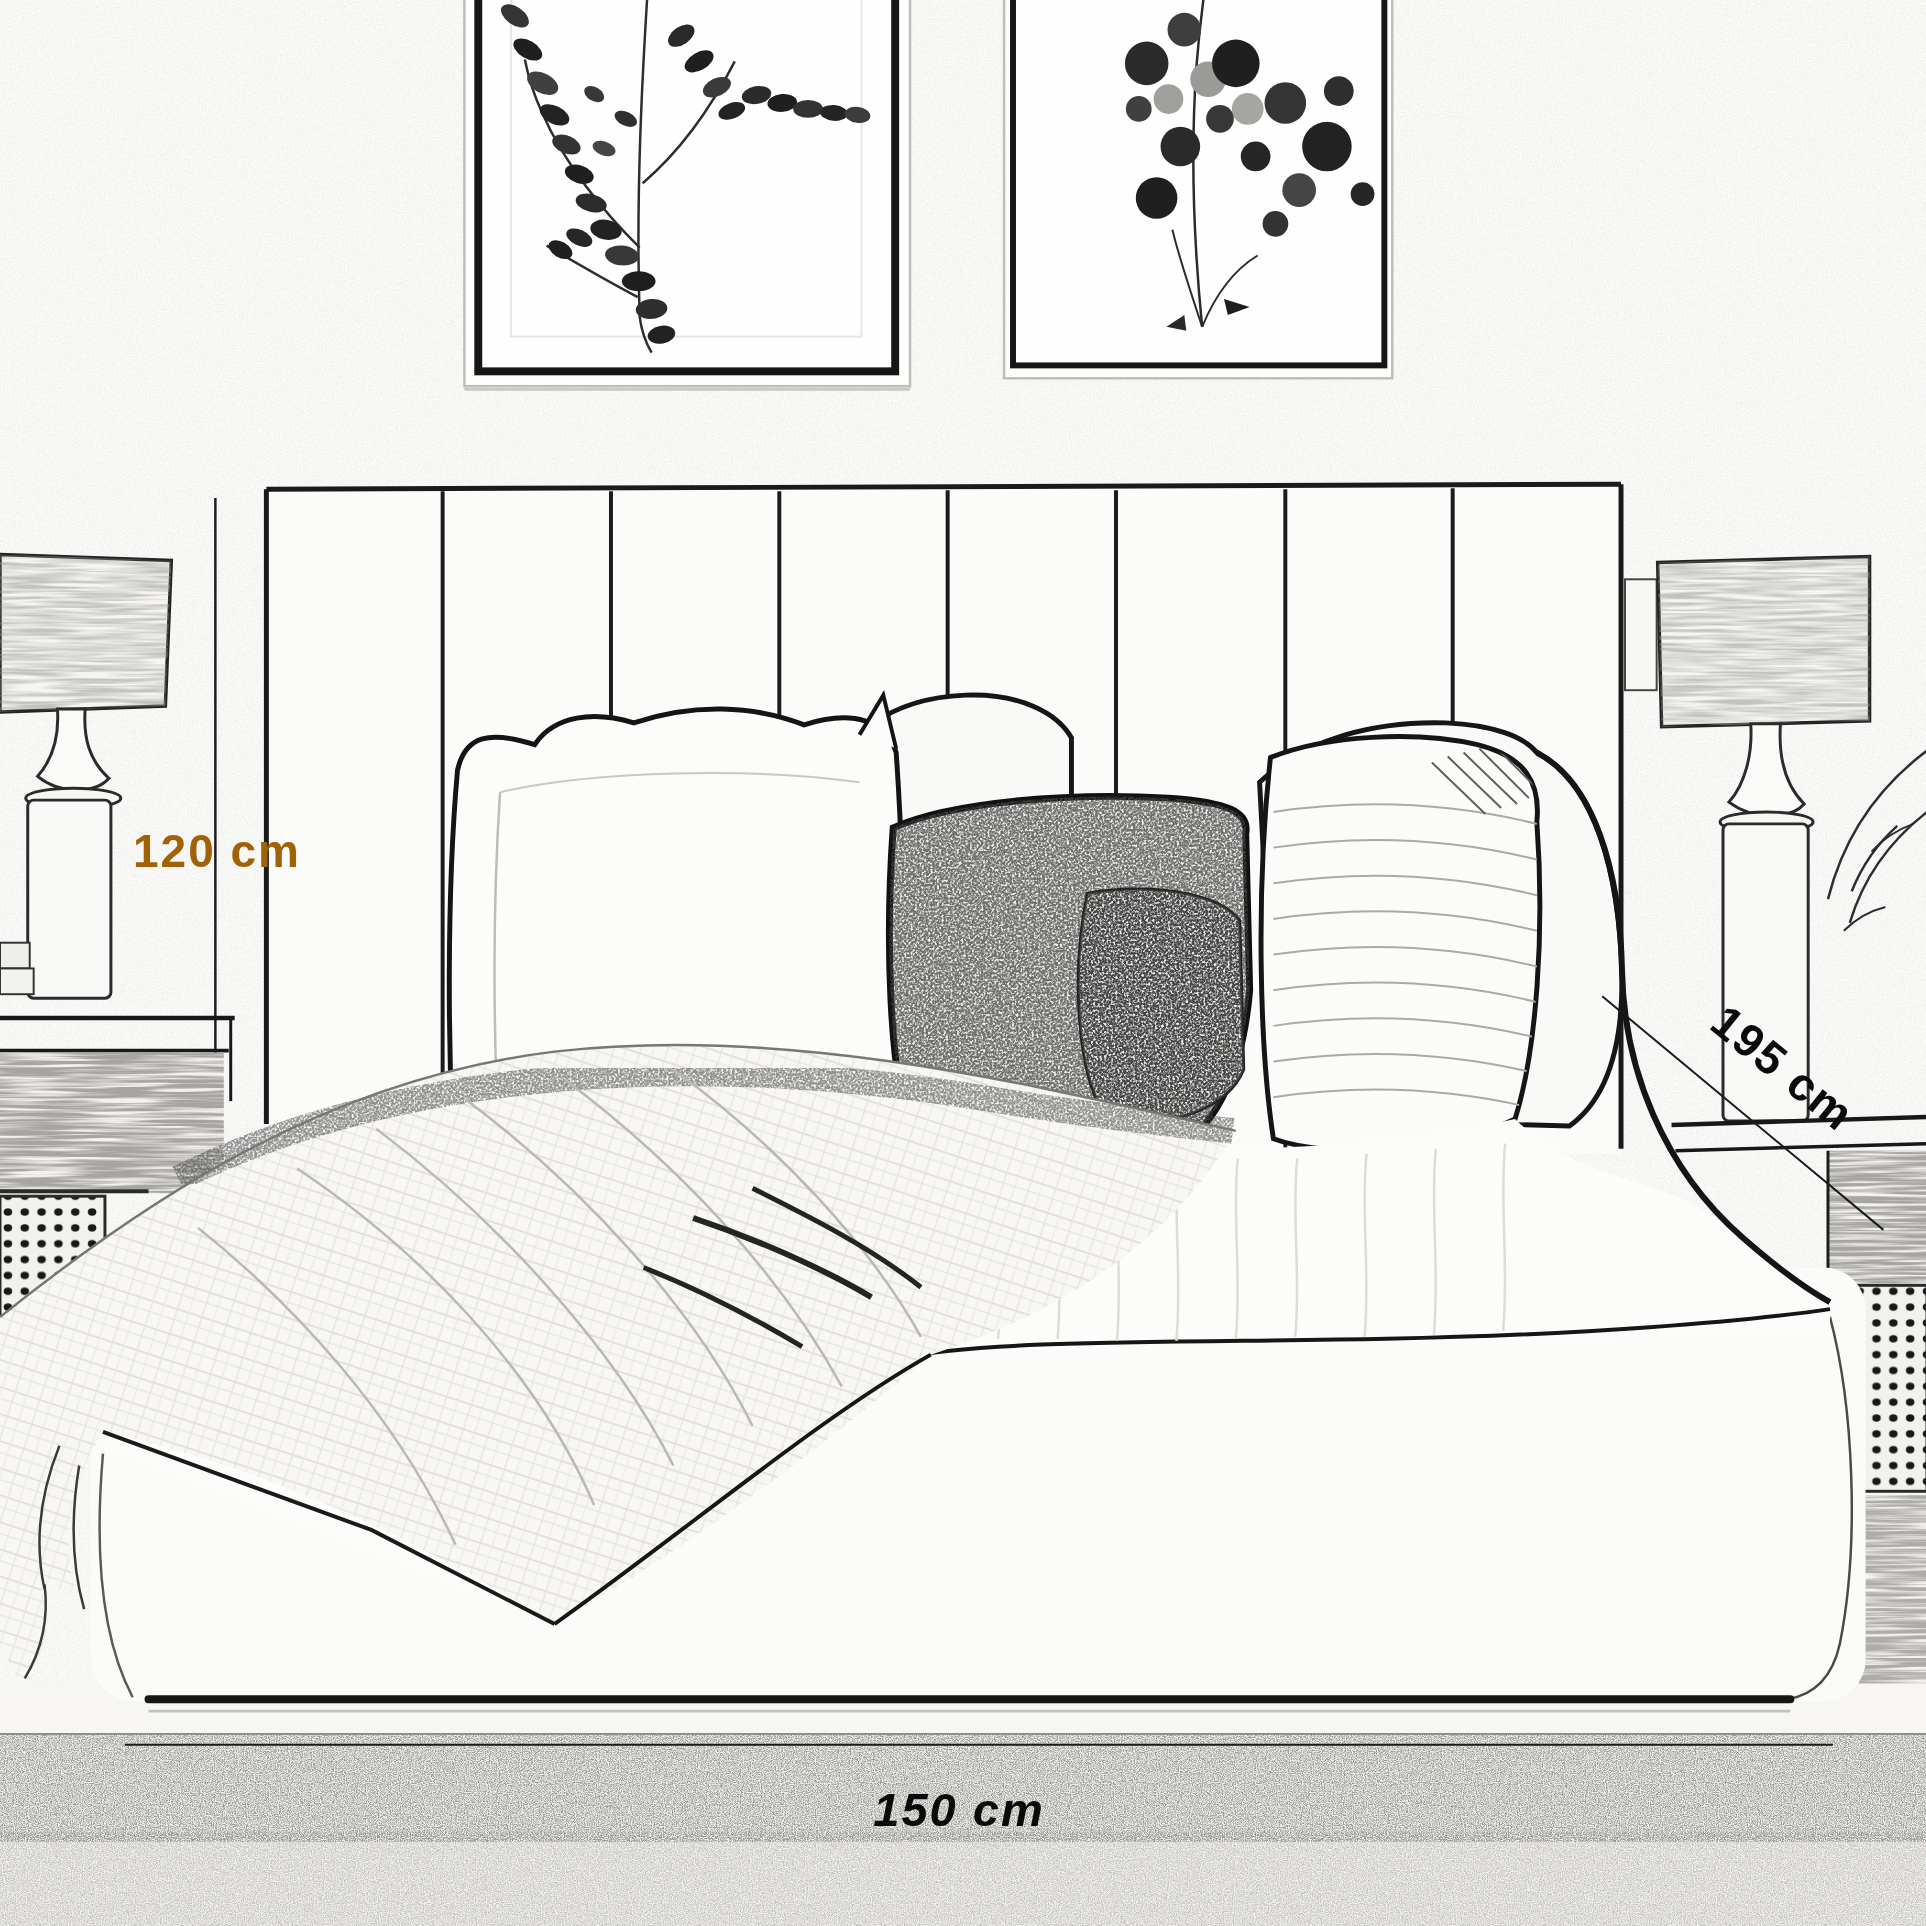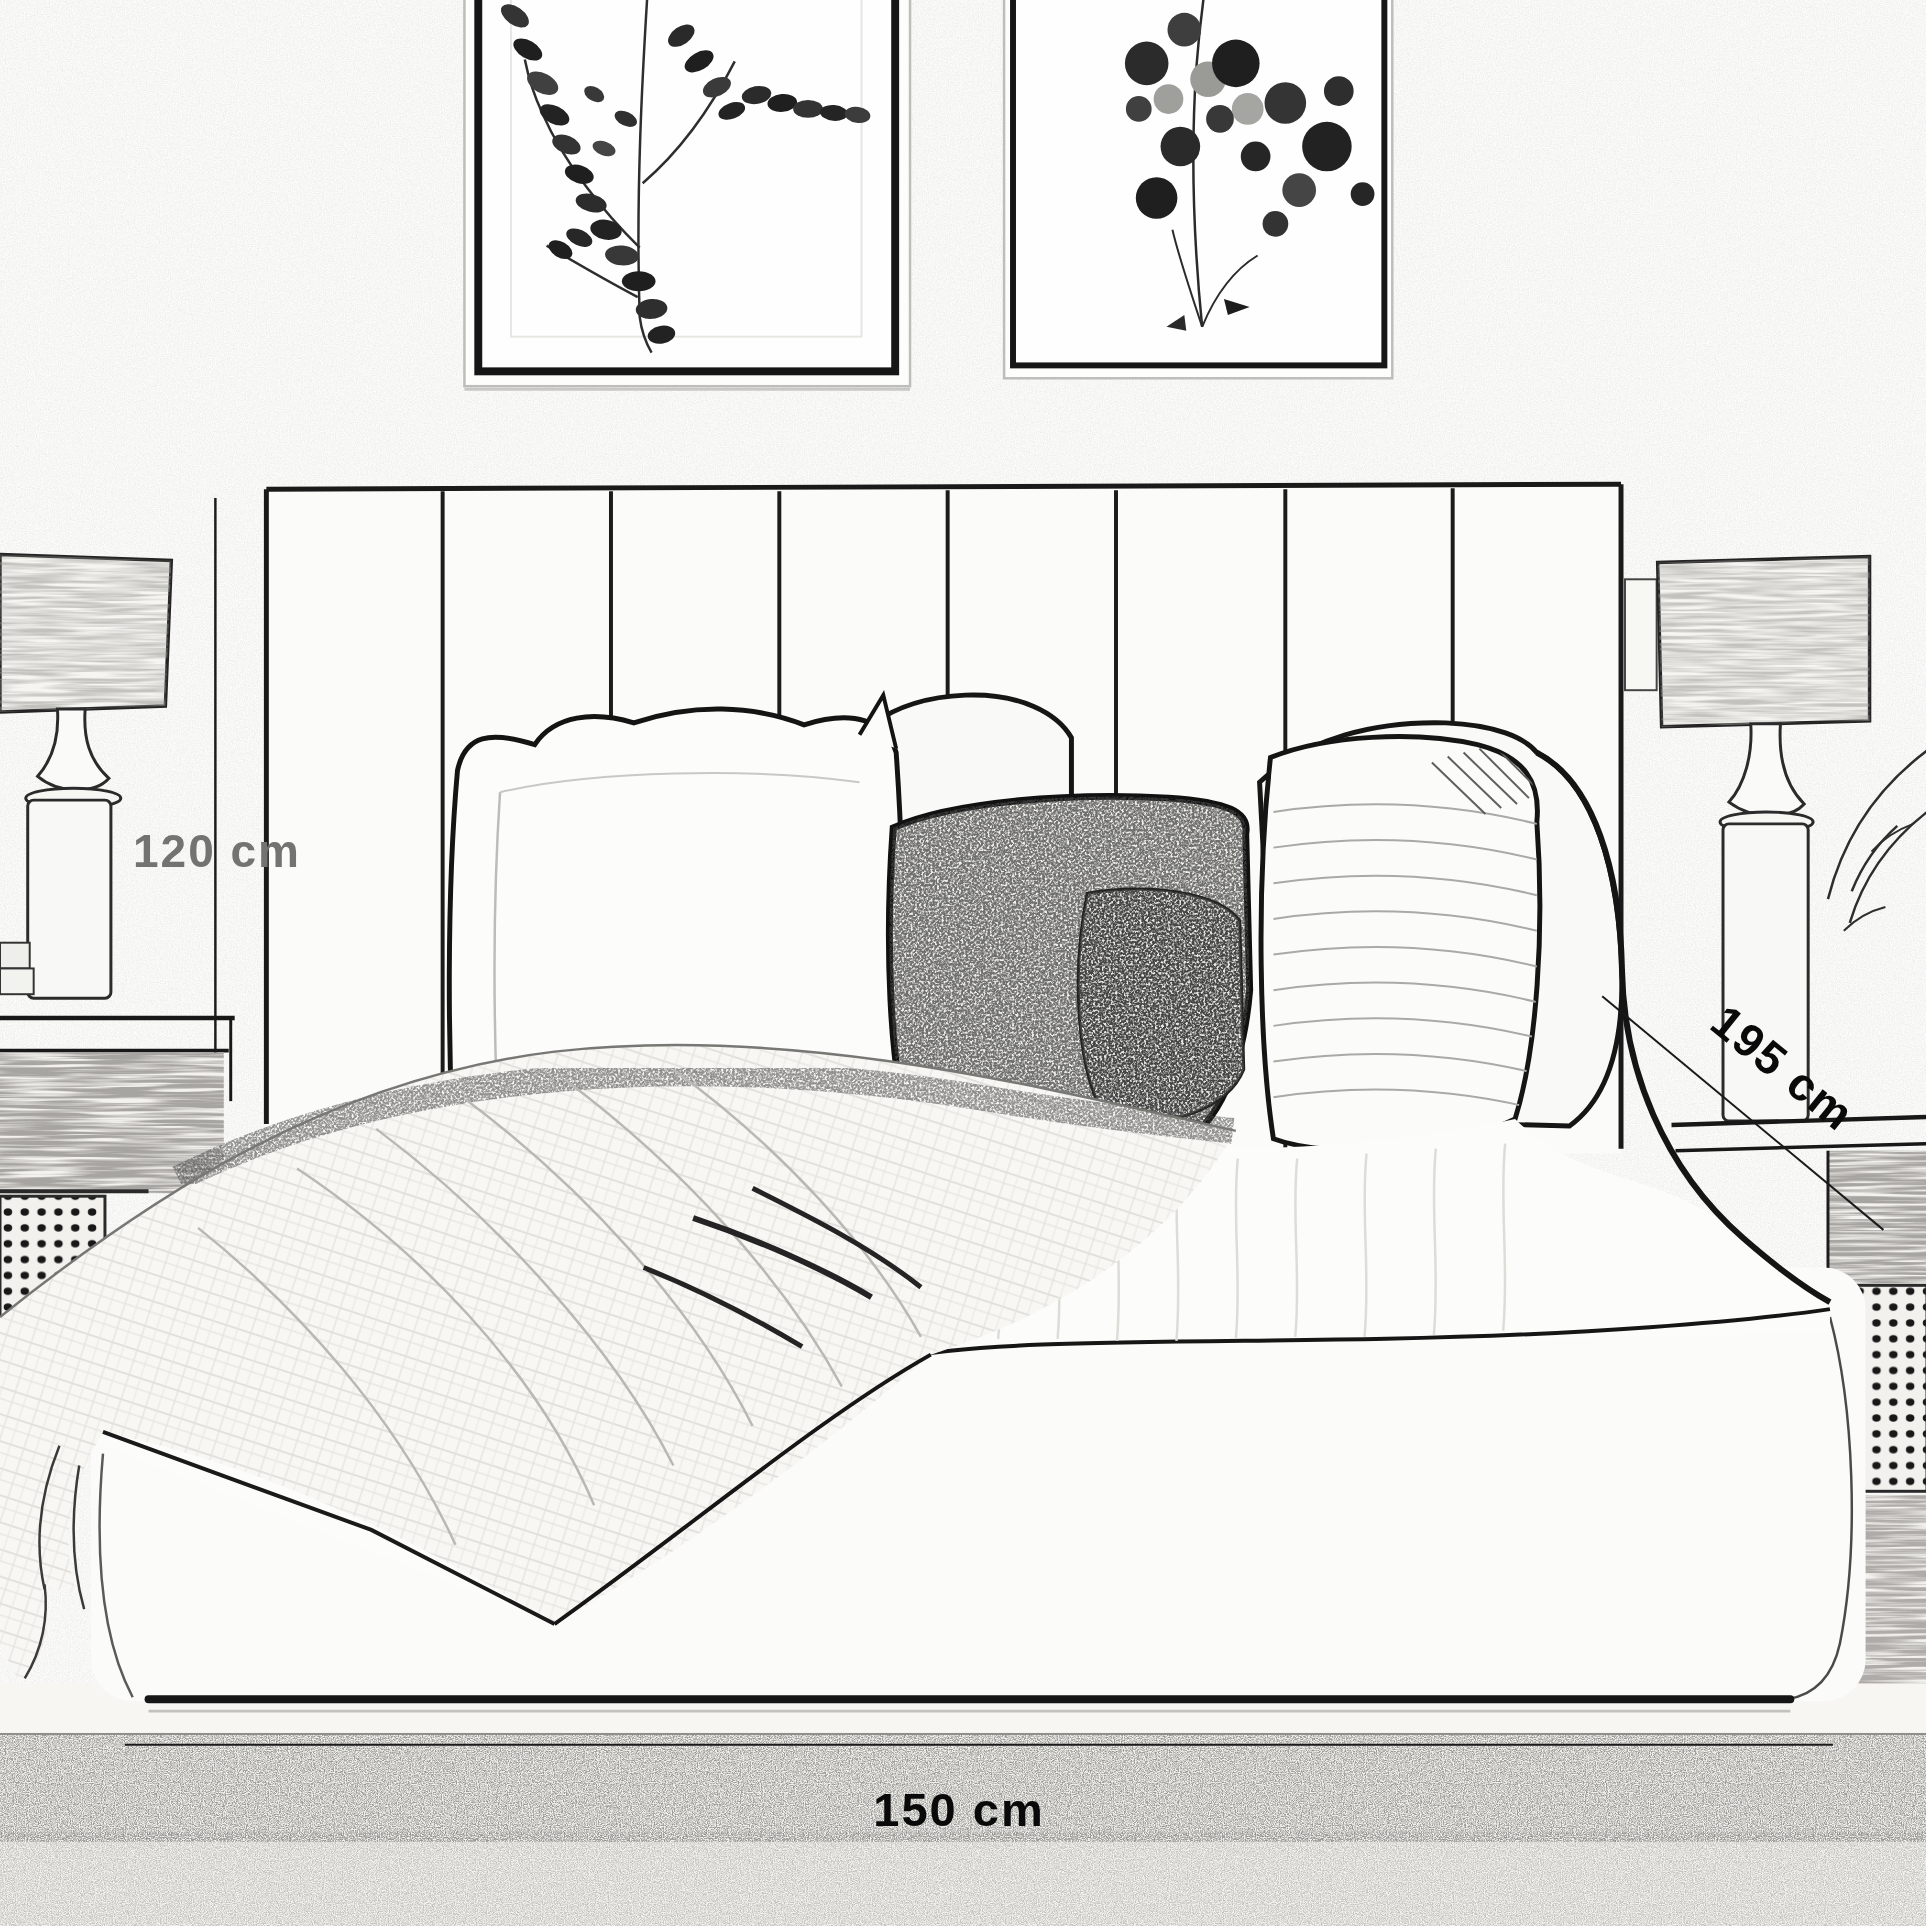--- a/index.html
+++ b/index.html
@@ -298,18 +298,18 @@
     </g>
   </g>
 
   <path d="M150,1716 H1808" stroke="#161616" stroke-width="8" stroke-linecap="round" fill="none"></path>
   <path d="M150,1728 H1808" stroke="#c2c1bd" stroke-width="3" fill="none"></path>
 
   <path d="M126,1762 H1851" stroke="#1a1a1a" stroke-width="2" fill="none"></path>
   <path d="M1618,1006 L1902,1242" stroke="#1a1a1a" stroke-width="2" fill="none"></path>
 </svg>
 
-<div class="dim-label" id="label-height" style="color: #737373;">120 cm</div>
+<div class="dim-label" id="label-height" style="color: #a16207;">120 cm</div>
 <div class="dim-label rot" id="label-depth" style="color: rgb(10, 10, 10);">195 cm</div>
-<div class="dim-label" id="label-width" style="color: rgb(10, 10, 10);">150 cm</div>
+<div class="dim-label" id="label-width" style="color: rgb(10, 10, 10); font-style: italic;">150 cm</div>
 
 </div>
 
 
 </body></html>

